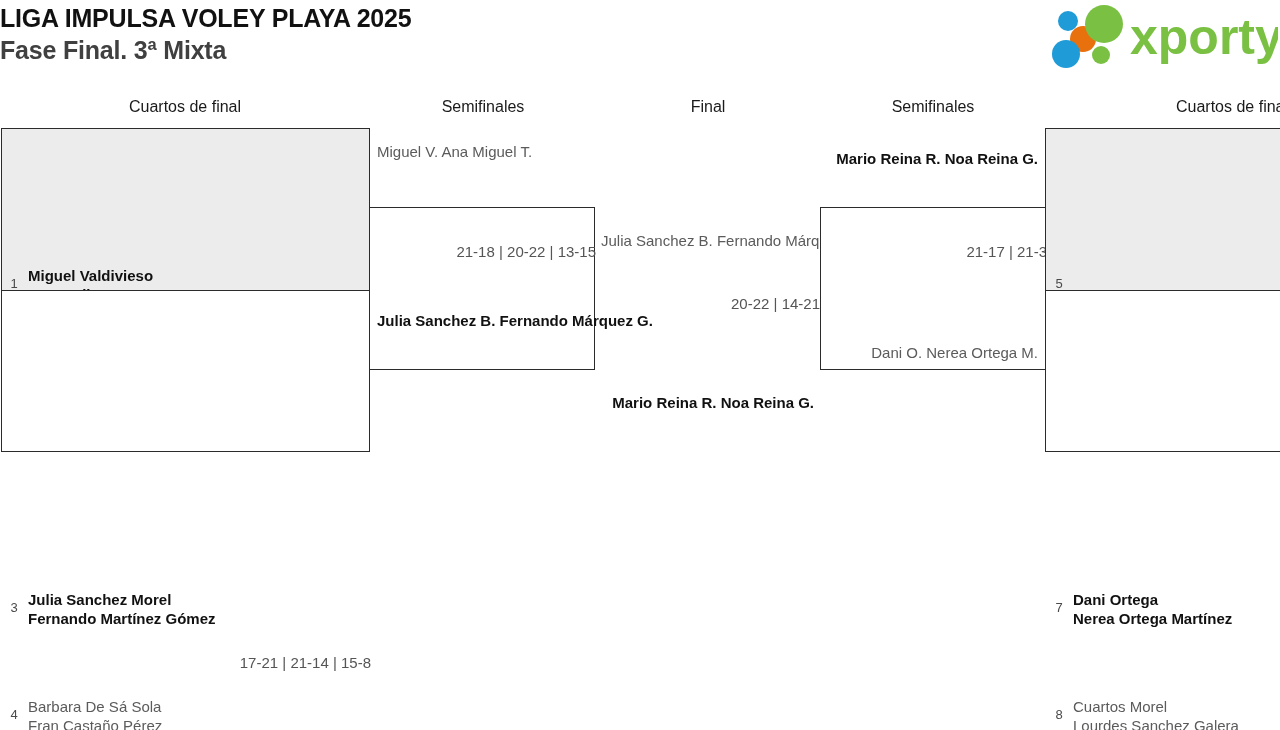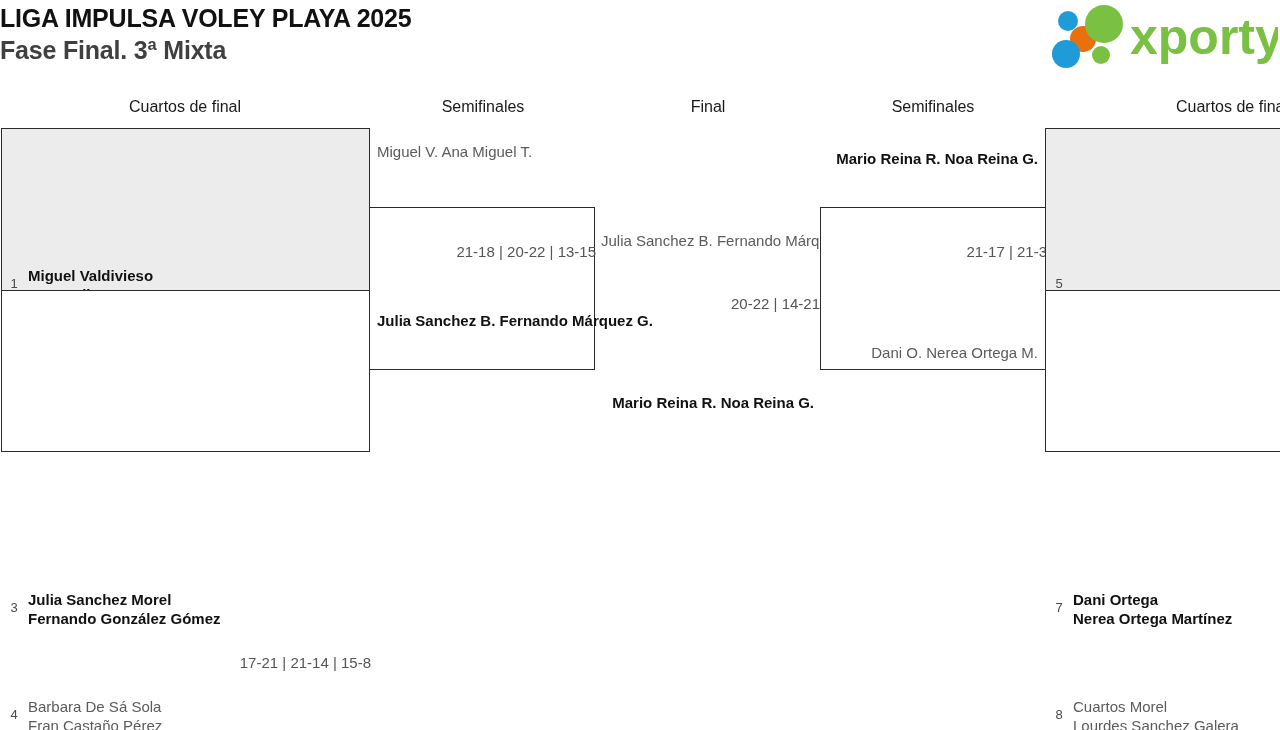--- a/index.html
+++ b/index.html
@@ -153,21 +153,21 @@
   <div class="team loser" style="left:26px; top:244px;">
     <span class="ln">Francisco Javier Gómez Izquierdo</span>
     <span class="ln">Mónica Martínez Parra</span>
   </div>
 </div>
 
 <div class="match-box box-plain" style="left:1px; top:290px; width:369px; height:162px;">
   <div class="seed" style="left:4px; top:309px;">3</div>
   <div class="team winner" style="left:26px; top:299px;">
     <span class="ln">Julia Sanchez Morel</span>
-    <span class="ln">Fernando González Gómez</span>
+    <span class="ln">Fernando Martínez Gómez</span>
   </div>
   <div class="score al-center" style="left:0px; top:362px; width:369px;">17-21 | 21-14 | 15-8</div>
   <div class="seed" style="left:4px; top:416px;">4</div>
   <div class="team loser" style="left:26px; top:406px;">
     <span class="ln">Barbara De Sá Sola</span>
     <span class="ln">Fran Castaño Pérez</span>
   </div>
 </div>
 
 <div class="free-label loser" style="left:377px; top:142px;">

